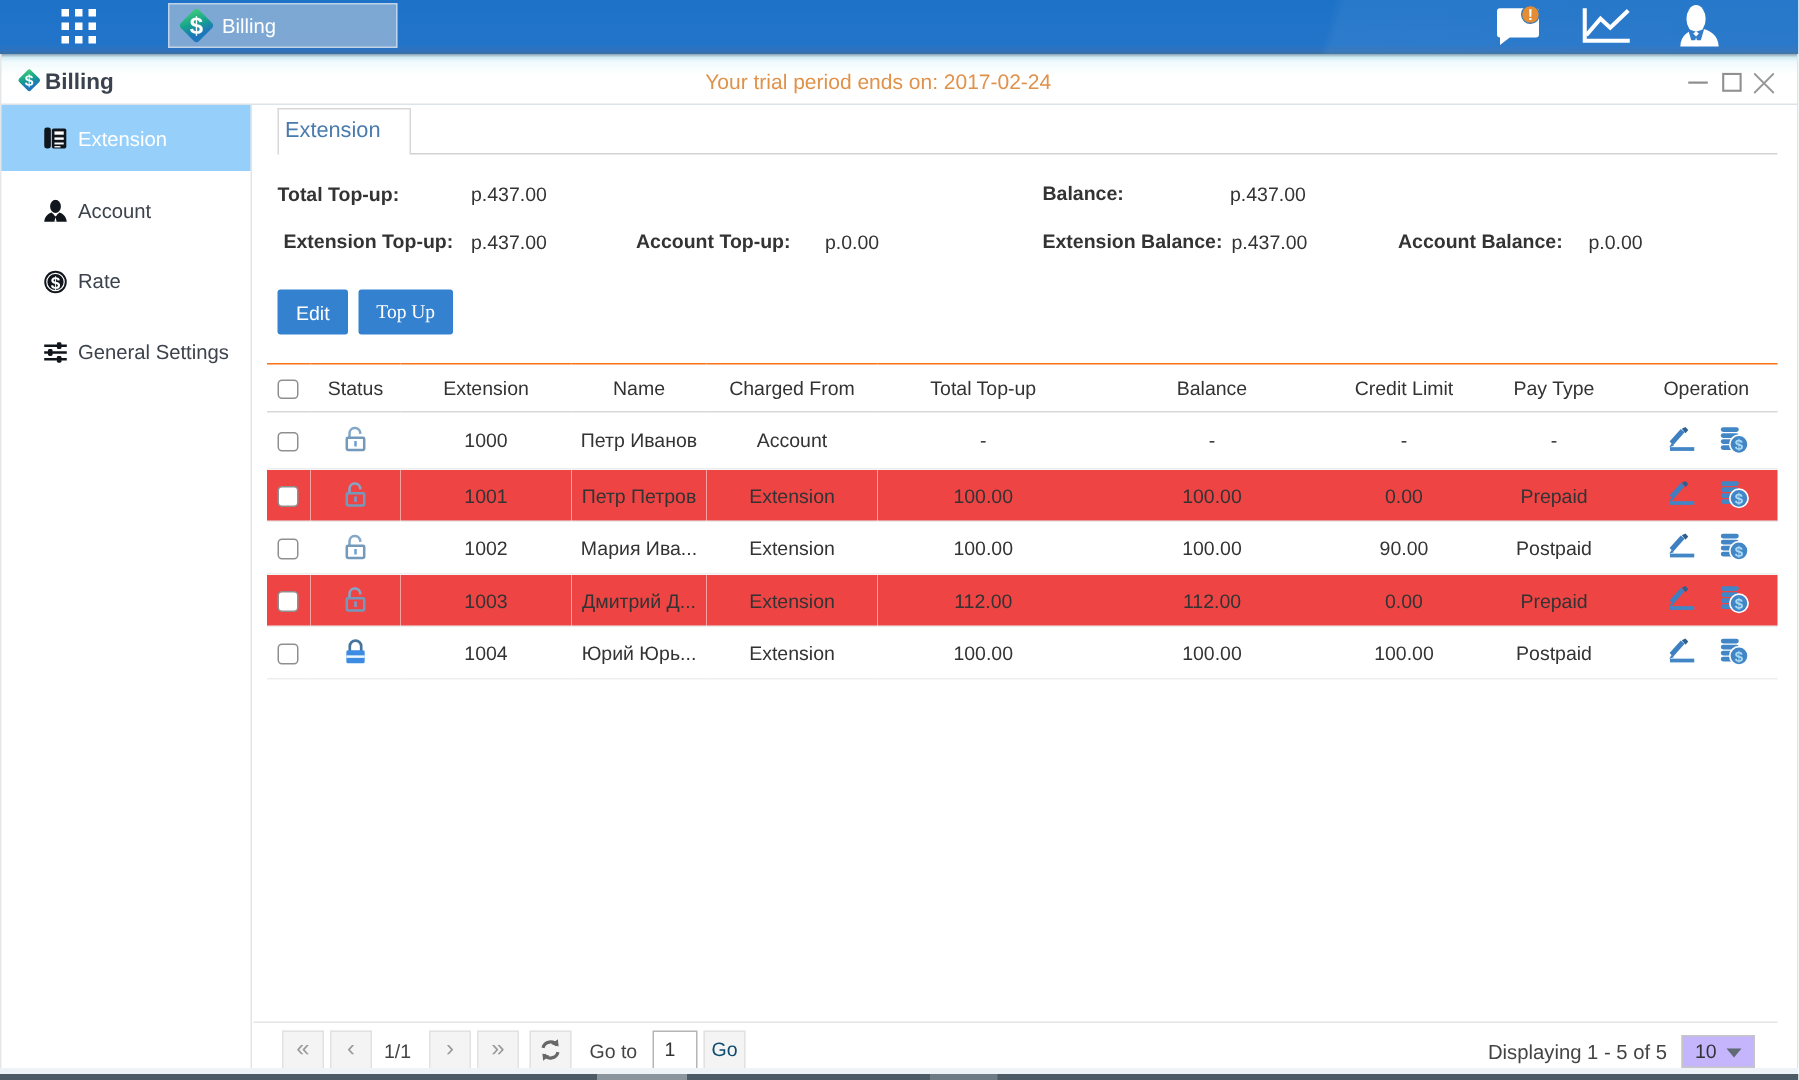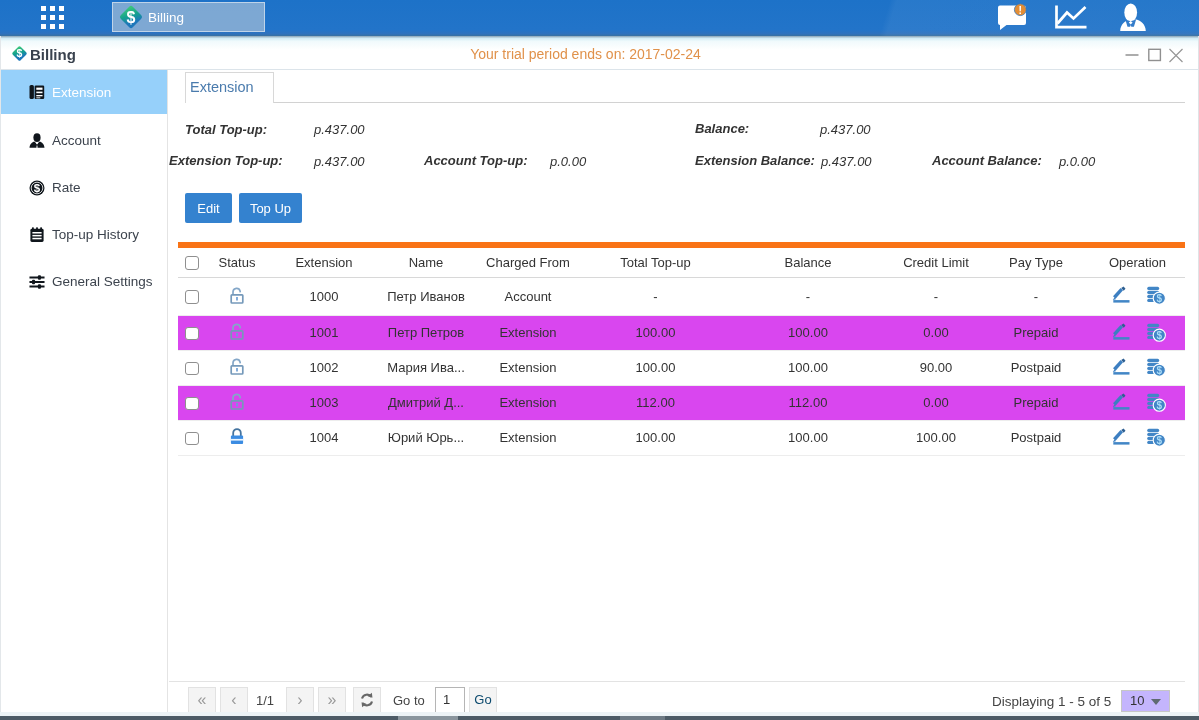--- a/index.html
+++ b/index.html
@@ -39,35 +39,35 @@
 .mitem.sel .lb { color:#fff; }
 
 
 .content { position:absolute; left:169px; top:70px; width:1030px; height:643px; background:#fff; }
 .tabstrip { position:absolute; left:0; top:0; width:1030px; height:33px; }
 .tabstrip::after { content:""; position:absolute; left:105px; right:14px; bottom:0; height:1px; background:#d2d2d2; }
 .tab1 { position:absolute; left:16px; top:2px; width:89px; height:31px; background:#fff;
   border:1px solid #d8d8d8; border-bottom:none; color:#4a7bad; font-size:14.5px;
   display:flex; align-items:center; padding-left:4px; padding-bottom:2px; }
 
-.summary { position:absolute; left:0; top:0; width:1030px; height:160px; font-size:13px; color:#333;font-style:italic; }
+.summary { position:absolute; left:0; top:0; width:1030px; height:160px; font-size:13px; color:#333; }
 .summary b { font-size:13px; }
 .srow { position:absolute; white-space:nowrap; }
 
 .btn { position:absolute; top:123px; height:30px; background:#3482cf; color:#fff;
   font-size:13px; display:flex; align-items:center; justify-content:center; border-radius:2px; }
 
 
 .tbl { position:absolute; left:9px; top:172px; width:1007px; border-collapse:collapse; table-layout:fixed; }
 .tbl td, .tbl th { padding:0; font-weight:normal; font-size:13px; color:#333; text-align:center;
   overflow:hidden; white-space:nowrap; }
-.tbl thead tr { height:32px; border-top:6px solid #f97316; border-bottom:1px solid #d8d8d8; }
+.tbl thead tr { height:32px; border-top:1px solid #f97316; border-bottom:1px solid #d8d8d8; }
 .tbl tbody tr { height:35px; border-bottom:1px solid #ededed; }
 .tbl tbody tr.r0 td { height:38px;text-align:center; }
-.tbl tbody tr.alt { background:#d946ef; }
+.tbl tbody tr.alt { background:#ef4444; }
 .cb { display:inline-block; width:13.5px; height:13.5px; border:1.5px solid #8f8f8f; border-radius:3px;
   background:#fff; vertical-align:middle; box-sizing:border-box; }
 
 
 .pgbar { position:absolute; left:0px; top:611px; width:1016px; height:44px; border-top:1px solid #e3e3e3; }
 .pgbtn { position:absolute; top:5px; width:28px; height:26px; background:#f4f4f4;
   border:1px solid #e2e2e2; color:#9a9a9a; font-size:16px; text-align:center; line-height:24px; }
 .pgtxt { position:absolute; top:11px; font-size:13px; color:#444; }
 .goin { position:absolute; top:5px; left:266px; width:30px; height:26px; border:1px solid #b5b5b5;
   background:#fff; font-size:13px; color:#333; text-align:left; line-height:24px; padding-left:7px; }
@@ -170,32 +170,20 @@
     </div>
   <div class="mitem">
       <svg class="ic" width="16" height="16" viewBox="0 0 16 16">
       <circle cx="8" cy="8" r="7.5" fill="#10161c"></circle>
       <circle cx="8" cy="8" r="5.8" fill="none" stroke="#fff" stroke-width="0.8"></circle>
       <text x="8" y="12.4" font-size="11.5" font-weight="bold" fill="#fff" text-anchor="middle" font-family="Liberation Sans">$</text>
     </svg>
       <span class="lb">Rate</span>
     </div>
   <div class="mitem">
-      <svg class="ic" width="16" height="16" viewBox="0 0 16 16">
-      <rect x="1.4" y="1.8" width="13.2" height="13.2" rx="1.4" fill="#10161c"></rect>
-      <rect x="3" y="0.4" width="1.8" height="3" fill="#10161c"></rect>
-        <rect x="7.1" y="0.4" width="1.8" height="3" fill="#10161c"></rect>
-        <rect x="11.2" y="0.4" width="1.8" height="3" fill="#10161c"></rect>
-      <rect x="3.4" y="5" width="9.2" height="1.5" fill="#fff"></rect>
-      <rect x="3.4" y="7.9" width="9.2" height="1.5" fill="#fff"></rect>
-      <rect x="3.4" y="10.8" width="9.2" height="1.5" fill="#fff"></rect>
-    </svg>
-      <span class="lb">Top-up History</span>
-    </div>
-  <div class="mitem">
       <svg class="ic" width="17" height="16" viewBox="0 0 17 16">
       <g stroke="#10161c" stroke-width="1.9">
         <path d="M0.5 3.2 h16 M0.5 8 h16 M0.5 12.8 h16"></path>
       </g>
       <g fill="#10161c">
         <rect x="9.5" y="0.8" width="3.2" height="4.8" rx="1"></rect>
         <rect x="3.2" y="5.6" width="3.2" height="4.8" rx="1"></rect>
         <rect x="9.5" y="10.4" width="3.2" height="4.8" rx="1"></rect>
       </g>
     </svg>
@@ -206,32 +194,32 @@
 <div class="content">
   <div class="tabstrip">
       <div class="tab1">Extension</div>
     </div>
 
   <div class="summary">
     <div class="srow" style="left:16px; top:51.5px"><b>Total Top-up:</b></div>
     <div class="srow" style="left:145px; top:52px" id="v1">p.437.00</div>
     <div class="srow" style="left:526px; top:51px"><b>Balance:</b></div>
     <div class="srow" style="left:651px; top:52px">p.437.00</div>
-    <div class="srow" style="left:0; top:83px"><b>Extension Top-up:</b></div>
+    <div class="srow" style="left:20px; top:83px"><b>Extension Top-up:</b></div>
     <div class="srow" style="left:145px; top:84px">p.437.00</div>
     <div class="srow" style="left:255px; top:83px"><b>Account Top-up:</b></div>
     <div class="srow" style="left:381px; top:84px">p.0.00</div>
     <div class="srow" style="left:526px; top:83px"><b>Extension Balance:</b></div>
     <div class="srow" style="left:652px; top:84px">p.437.00</div>
     <div class="srow" style="left:763px; top:83px"><b>Account Balance:</b></div>
     <div class="srow" style="left:890px; top:84px">p.0.00</div>
   </div>
 
   <div class="btn" style="left:16px; width:47px;">Edit</div>
-  <div class="btn" style="left:70px; width:63px;">Top Up</div>
+  <div class="btn" style="left:70px; width:63px;font-family:Liberation Serif, serif;">Top Up</div>
 
   <table class="tbl">
     <colgroup>
       <col style="width:29px">
         <col style="width:60px">
         <col style="width:114px">
         <col style="width:90px">
       <col style="width:114px">
         <col style="width:141px">
         <col style="width:164px">

